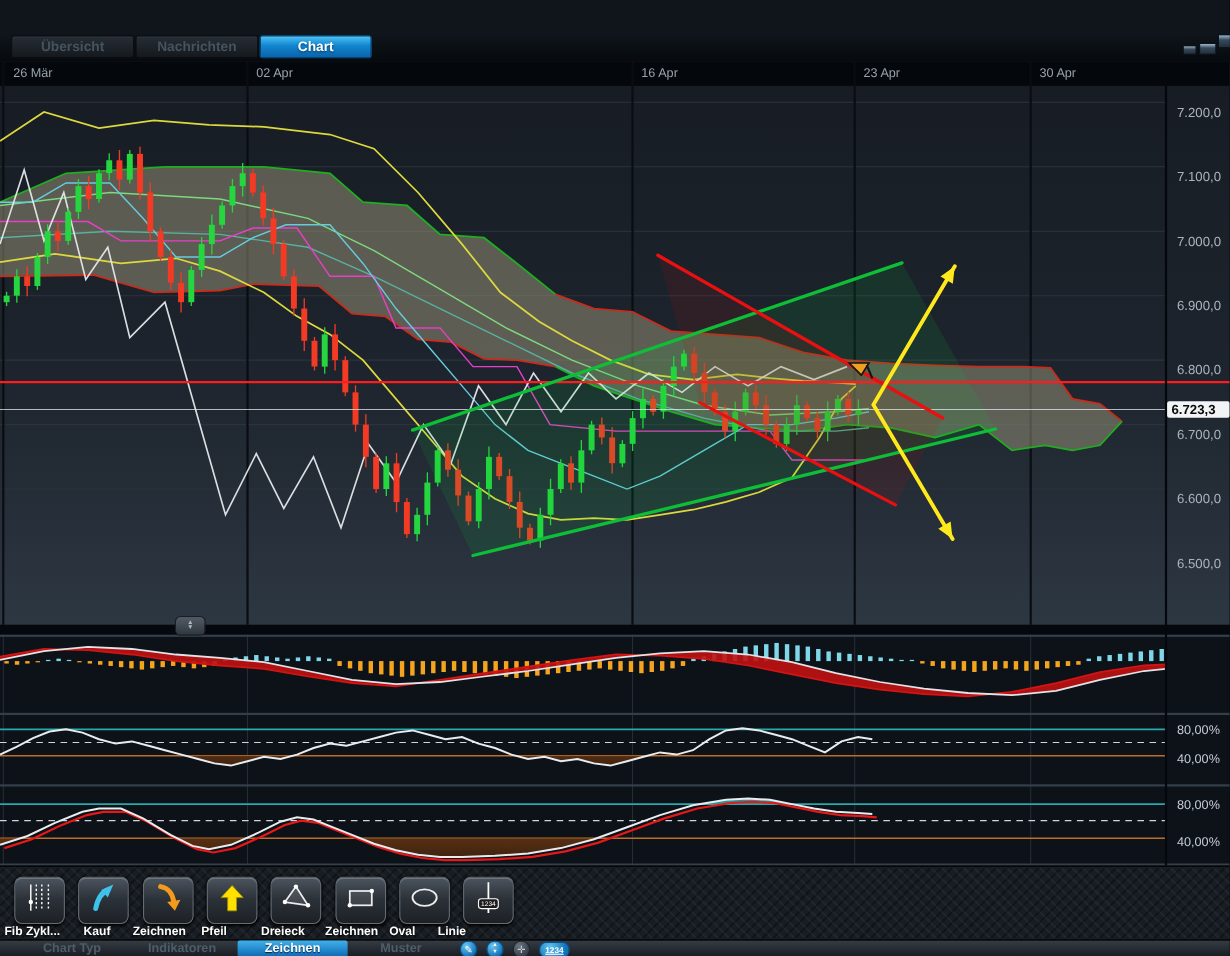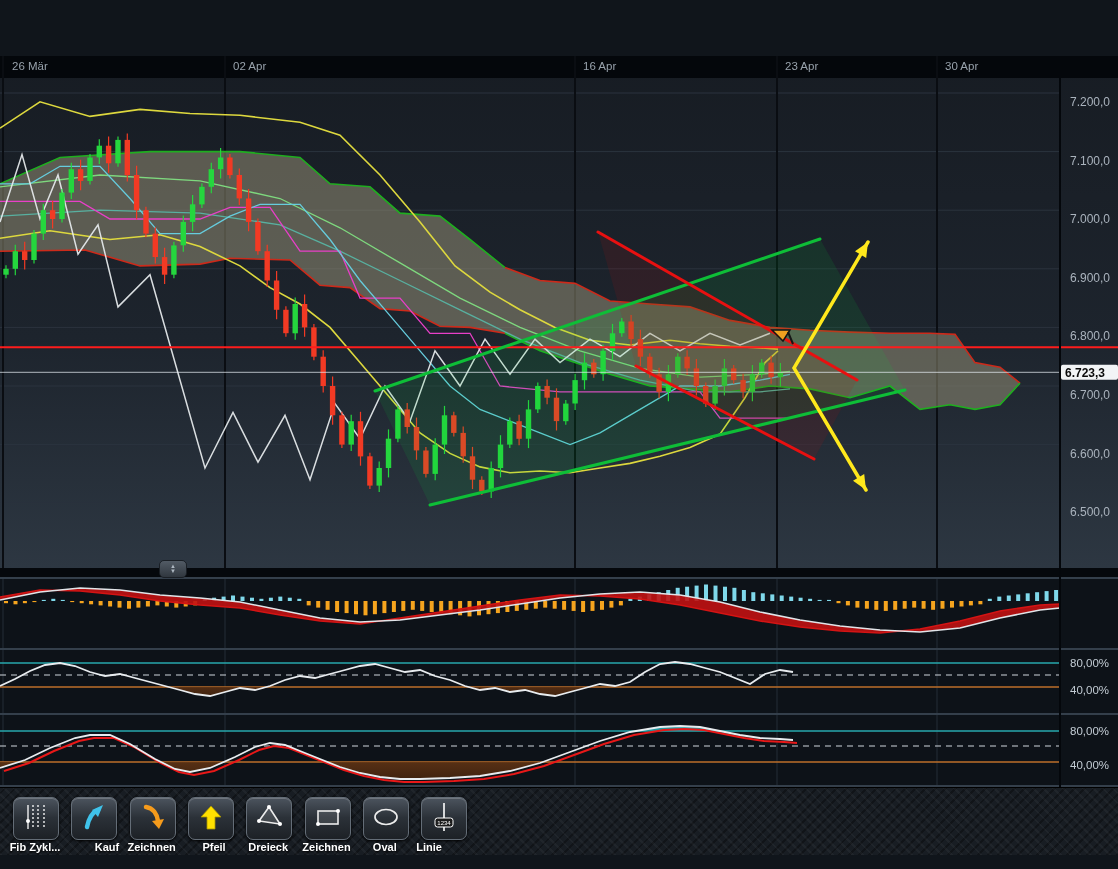--- a/index.html
+++ b/index.html
@@ -40,21 +40,21 @@
 
   
   .toolbar{position:absolute;top:787px;left:0;width:1118px;height:67px;background:#181d23;
     background-image:repeating-linear-gradient(45deg,rgba(255,255,255,.035) 0 2px,transparent 2px 7px),
                      repeating-linear-gradient(-45deg,rgba(0,0,0,.3) 0 2px,transparent 2px 7px);
     border-top:1px solid #000;}
   .tool-btn{position:absolute;top:9px;width:44px;height:41px;border-radius:7px;cursor:pointer;
     background:linear-gradient(#4c545e,#2b3138 48%,#1d2126);
     border:1px solid #646d77;box-shadow:0 1px 3px #000,inset 0 1px 0 rgba(255,255,255,.2);
     display:flex;align-items:center;justify-content:center;}
-  .tool-label{position:absolute;top:53px;width:62px;text-align:center;color:#fff;
+  .tool-label{position:absolute;top:53px;width:62px;color:#fff;
     font-size:11px;font-weight:bold;text-shadow:0 1px 2px #000;white-space:nowrap;}
 
   
   .bottom-bar{position:absolute;top:854px;left:0;width:1118px;height:15px;
     background:linear-gradient(#353c44,#171c21);border-top:1px solid #000;}
   .b-tab{position:absolute;top:0;height:15px;line-height:15px;text-align:center;
     font-size:11.5px;font-weight:bold;color:#4d5d6a;cursor:pointer;}
   .b-tab.active{background:linear-gradient(#3fb1ea,#0d68b2);color:#fff;border-radius:2px;
     text-shadow:0 1px 1px #024;}
   .circle-icon{position:absolute;top:0px;width:14px;height:14px;border-radius:50%;cursor:pointer;
@@ -64,20 +64,28 @@
   .badge-icon{position:absolute;top:1px;width:26px;height:13px;border-radius:7px;cursor:pointer;
     background:radial-gradient(circle at 35% 28%,#5fc0f0,#1272b8 75%);border:1px solid #0a4f86;
     color:#fff;font-size:7.5px;font-weight:bold;line-height:13px;text-align:center;text-decoration:underline;}
 </style>
 </head>
 <body>
 
 <div id="app">
 
 
+  <div class="tab-row">
+    <div class="tab" style="left:10px;width:110px">Übersicht</div>
+    <div class="tab" style="left:123px;width:110px">Nachrichten</div>
+    <div class="tab active" style="left:236px;width:100px">Chart</div>
+    <div class="win-ico" style="left:1075px;top:13px;width:11px;height:7px"></div>
+    <div class="win-ico" style="left:1090px;top:11px;width:14px;height:9px"></div>
+    <div class="win-ico" style="left:1107px;top:3px;width:11px;height:11px"></div>
+  </div>
 
   <svg id="chart-svg" width="1118" height="731" viewBox="0 56 1118 731">
       <defs>
 <linearGradient id="bgG" x1="0" y1="0" x2="0" y2="1">
  <stop offset="0" stop-color="#171c23"></stop>
           <stop offset=".55" stop-color="#1d242d"></stop>
           <stop offset="1" stop-color="#2d3742"></stop>
         </linearGradient>
 <linearGradient id="brG" x1="0" y1="0" x2="0" y2="1">
  <stop offset="0" stop-color="#a85c26"></stop>
@@ -558,13 +566,23 @@
       <div class="tool-btn" style="left:421.09999999999997px">
            <span><svg width="28" height="30" viewBox="0 0 28 30">
             <line x1="14" y1="1" x2="14" y2="29" stroke="#fff" stroke-width="1.6"></line>
             <rect x="5" y="16" width="18" height="9" rx="2.5" fill="#1c1c1c" stroke="#fff" stroke-width="1"></rect>
             <text x="14" y="23" font-size="6" fill="#fff" text-anchor="middle" font-family="Liberation Sans, sans-serif">1234</text>
           </svg></span>
       </div>
          <div class="tool-label" style="left:398px">Linie</div>
     </div>
 
+  <div class="bottom-bar">
+    <div class="b-tab" style="left:18px;width:95px">Chart Typ</div>
+    <div class="b-tab" style="left:118px;width:95px">Indikatoren</div>
+    <div class="b-tab active" style="left:216px;width:100px">Zeichnen</div>
+    <div class="b-tab" style="left:322px;width:85px">Muster</div>
+    <div class="circle-icon" style="left:418px">✎</div>
+    <div class="circle-icon" style="left:442px;font-size:5px;line-height:6px">▲<br>▼</div>
+    <div class="circle-icon grey" style="left:466px">✛</div>
+    <div class="badge-icon" style="left:490px">1234</div>
+  </div>
 </div>
 
 </body></html>

